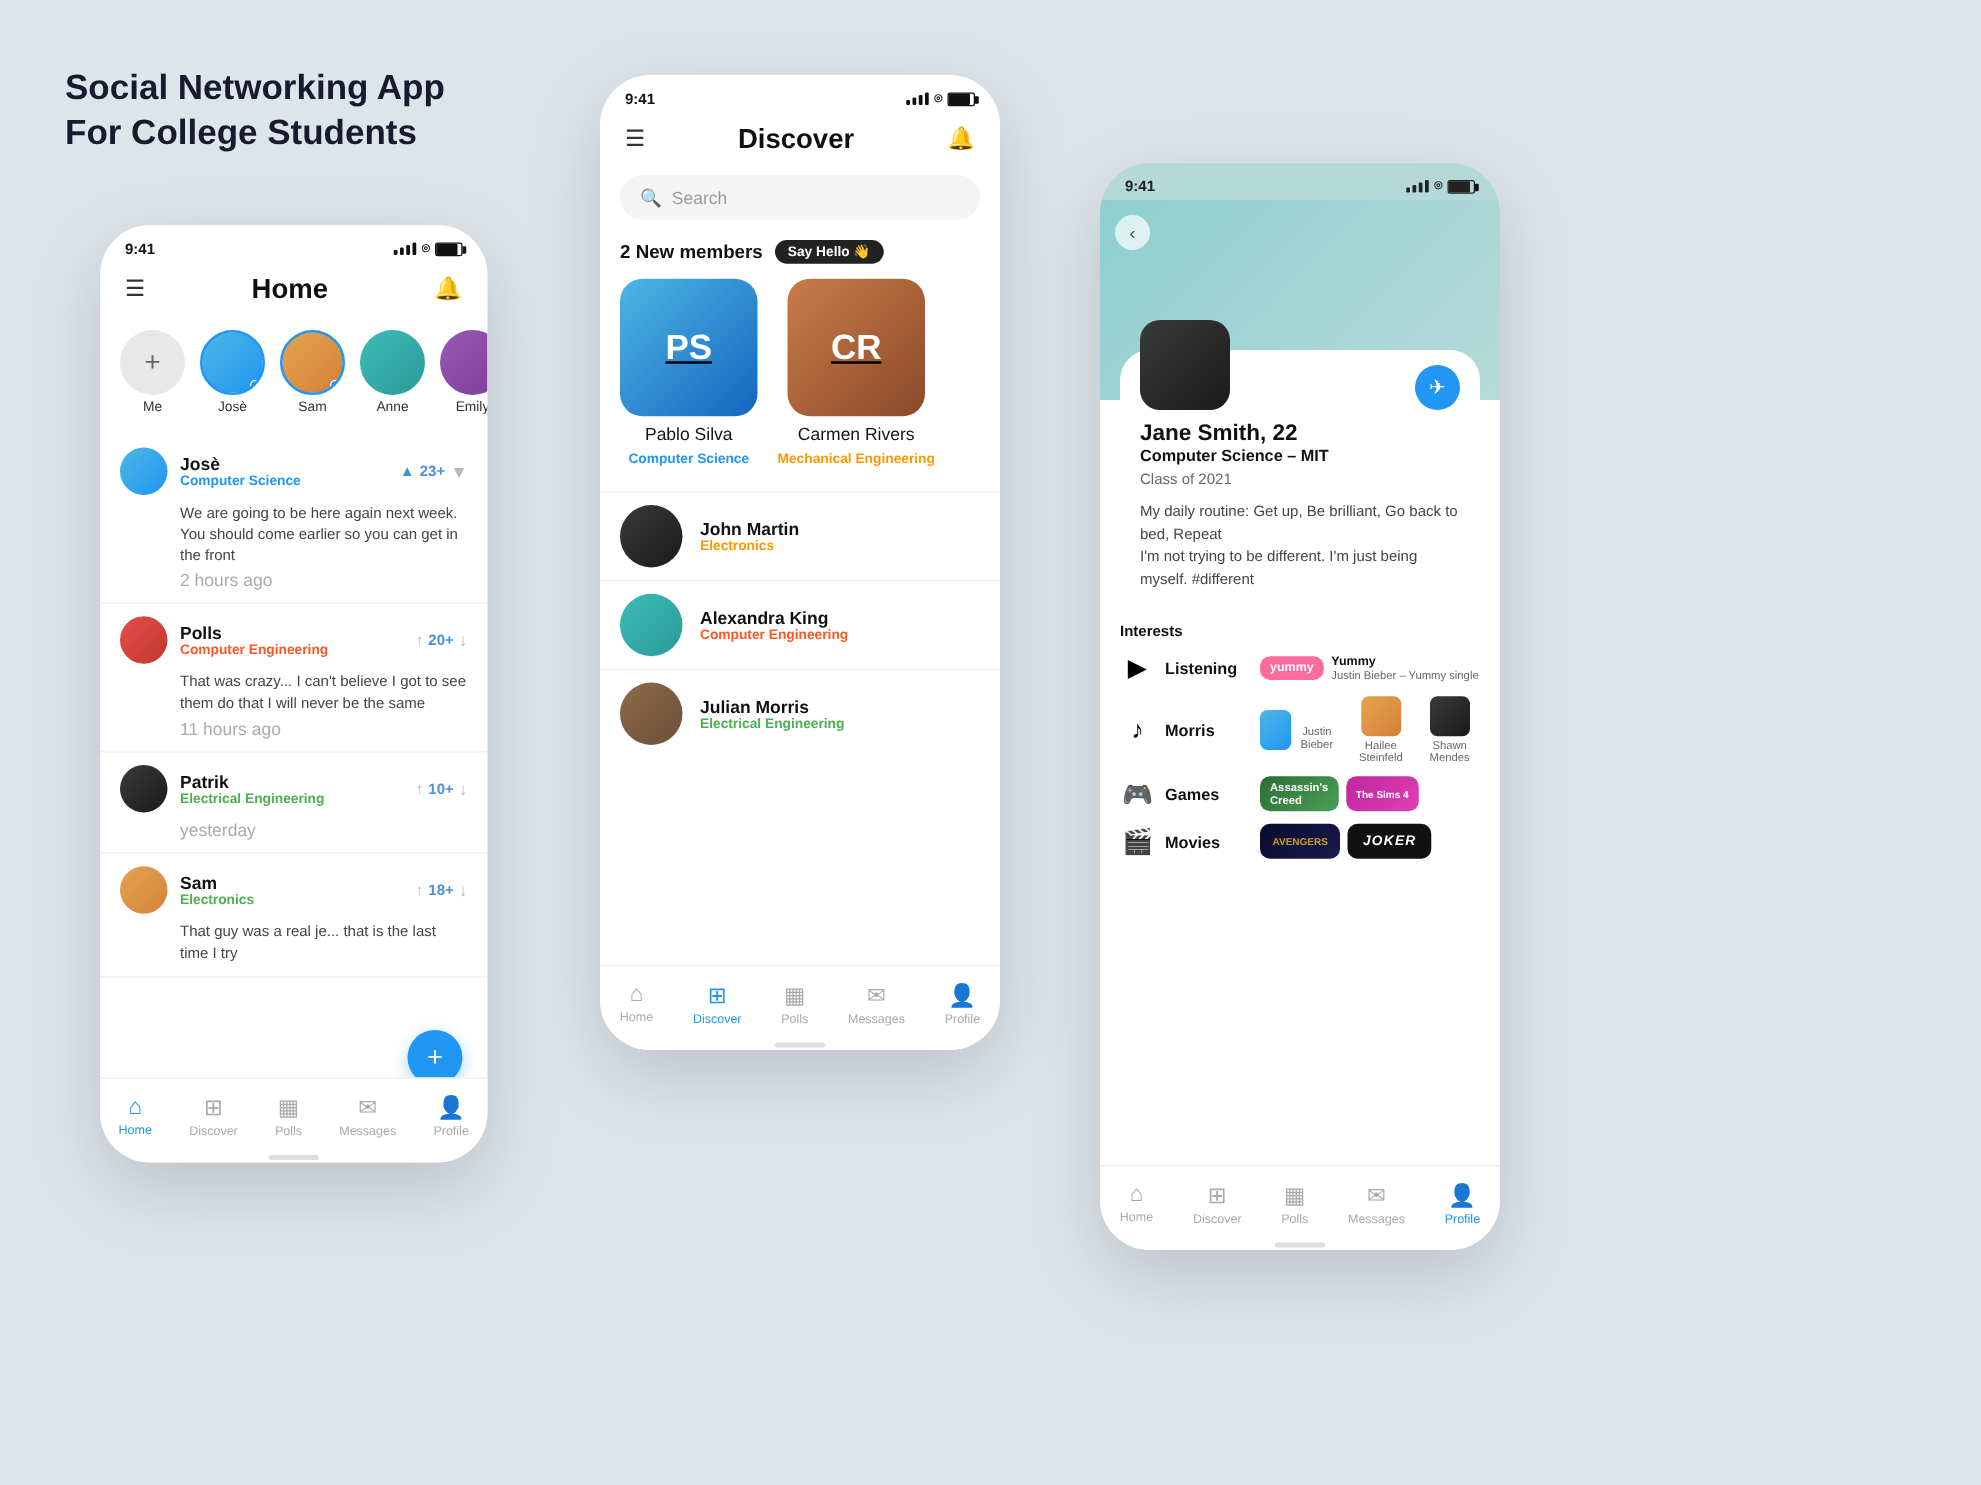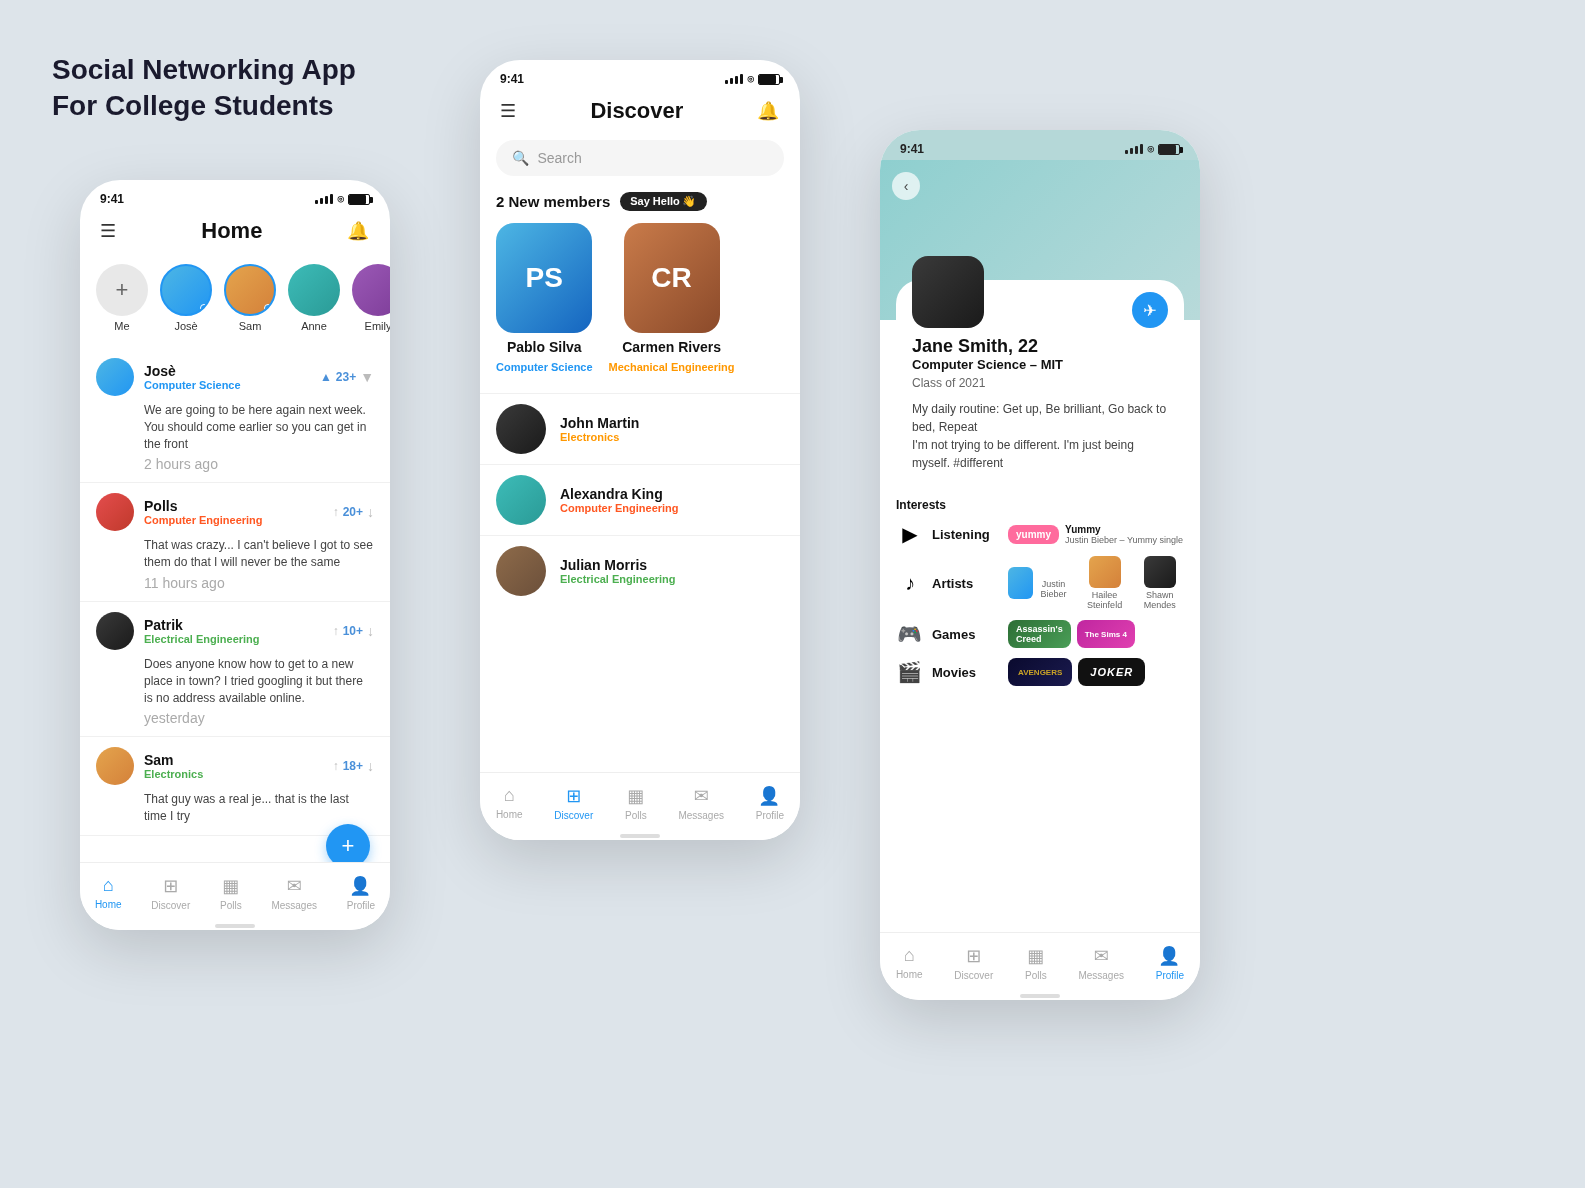--- a/index.html
+++ b/index.html
@@ -202,36 +202,37 @@
       gap: 16px;
       padding: 0 16px 20px;
     }
     .new-member-card {
       display: flex;
       flex-direction: column;
       align-items: center;
       gap: 6px;
     }
     .new-member-avatar {
-      width: 96px;
+      width: 110px;
       height: 110px;
       border-radius: 18px;
       overflow: hidden;
+      text-decoration: underline;
     }
     .avatar-placeholder {
       width: 100%;
       height: 100%;
       display: flex;
       align-items: center;
       justify-content: center;
       font-size: 28px;
       font-weight: 700;
       color: #fff;
     }
-    .new-member-name { font-size: 14px; font-weight: 700; color: #111; }
+    .new-member-name { font-size: 14px; font-weight: 400; color: #111; }
     .new-member-major { font-size: 11px; font-weight: 600; }
 
     .member-list-item {
       display: flex;
       align-items: center;
       gap: 14px;
       padding: 10px 16px;
       border-top: 1px solid #f0f0f0;
     }
     .member-list-avatar {
@@ -476,21 +477,20 @@
         <div class="post-avatar av-dark"></div>
         <div class="post-user-info">
           <div class="post-username">Patrik</div>
           <div class="post-major" style="color:#4caf50;">Electrical Engineering</div>
         </div>
         <div class="post-votes">
           <span style="color:#bbb;">↑</span> 10+
           <span class="vote-arrow">↓</span>
         </div>
       </div>
-      <div class="post-text">Does anyone know how to get to a new place in town? I tried googling it but there is no address available online.</div>
       <div class="post-time">yesterday</div>
     </div>
 
     <div class="post-item">
       <div class="post-header">
         <div class="post-avatar av-orange"></div>
         <div class="post-user-info">
           <div class="post-username">Sam</div>
           <div class="post-major" style="color:#4caf50;">Electronics</div>
         </div>
@@ -679,21 +679,21 @@
         </div>
         <div class="interest-item-text">
           <span class="interest-item-name">Yummy</span>
           <span class="interest-item-sub">Justin Bieber – Yummy single</span>
         </div>
       </div>
     </div>
 
     <div class="interest-row">
       <span class="interest-icon">♪</span>
-      <span class="interest-label">Artists</span>
+      <span class="interest-label">Morris</span>
       <div class="interest-items">
         <div style="display:flex;flex-direction:row;align-items:flex-end;">
           <div class="artist-mini av-blue"></div>
           <span class="artist-label">Justin Bieber</span>
         </div>
         <div style="display:flex;flex-direction:column;align-items:center;">
           <div class="artist-mini av-orange"></div>
           <span class="artist-label">Hailee Steinfeld</span>
         </div>
         <div style="display:flex;flex-direction:column;align-items:center;">

